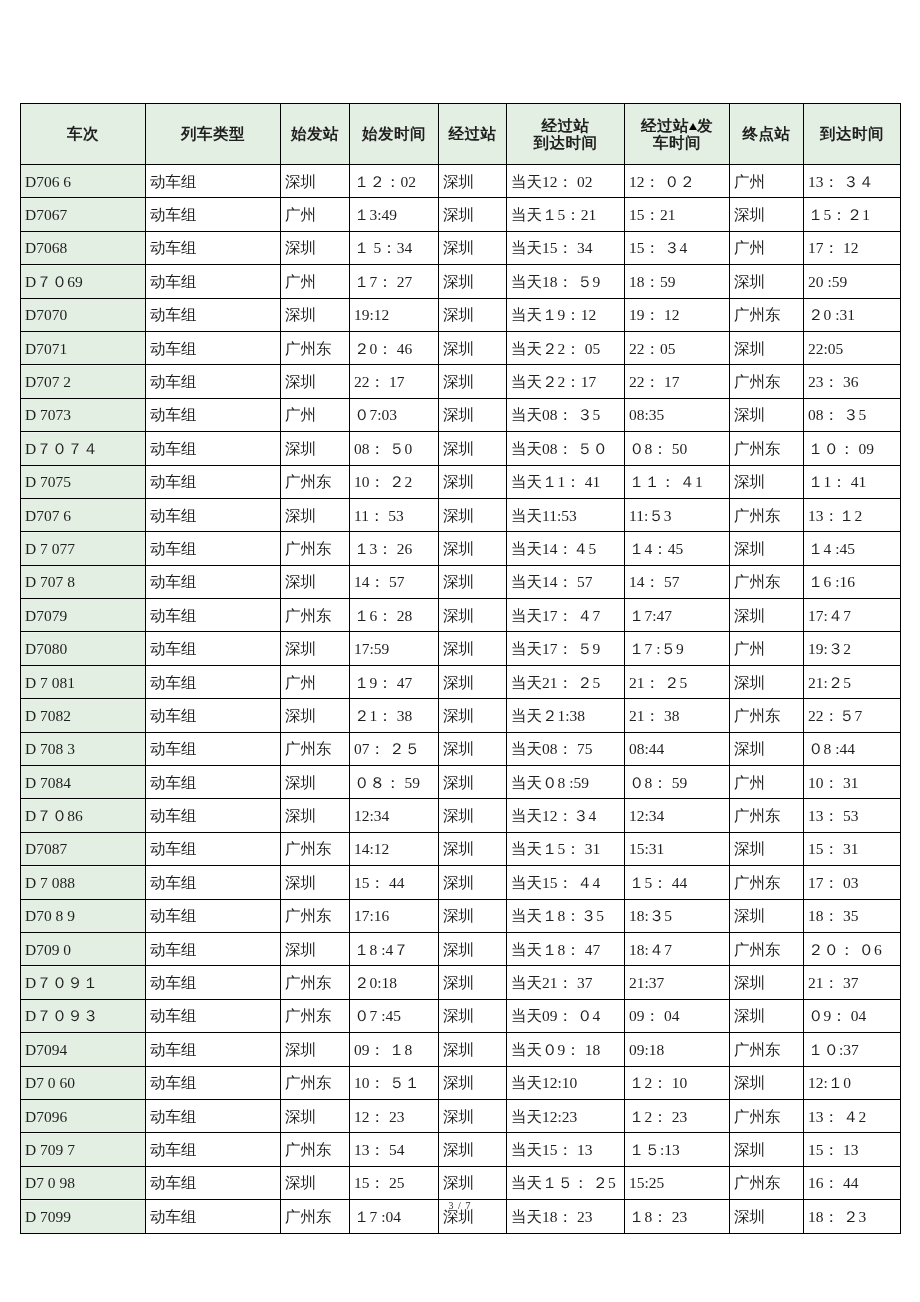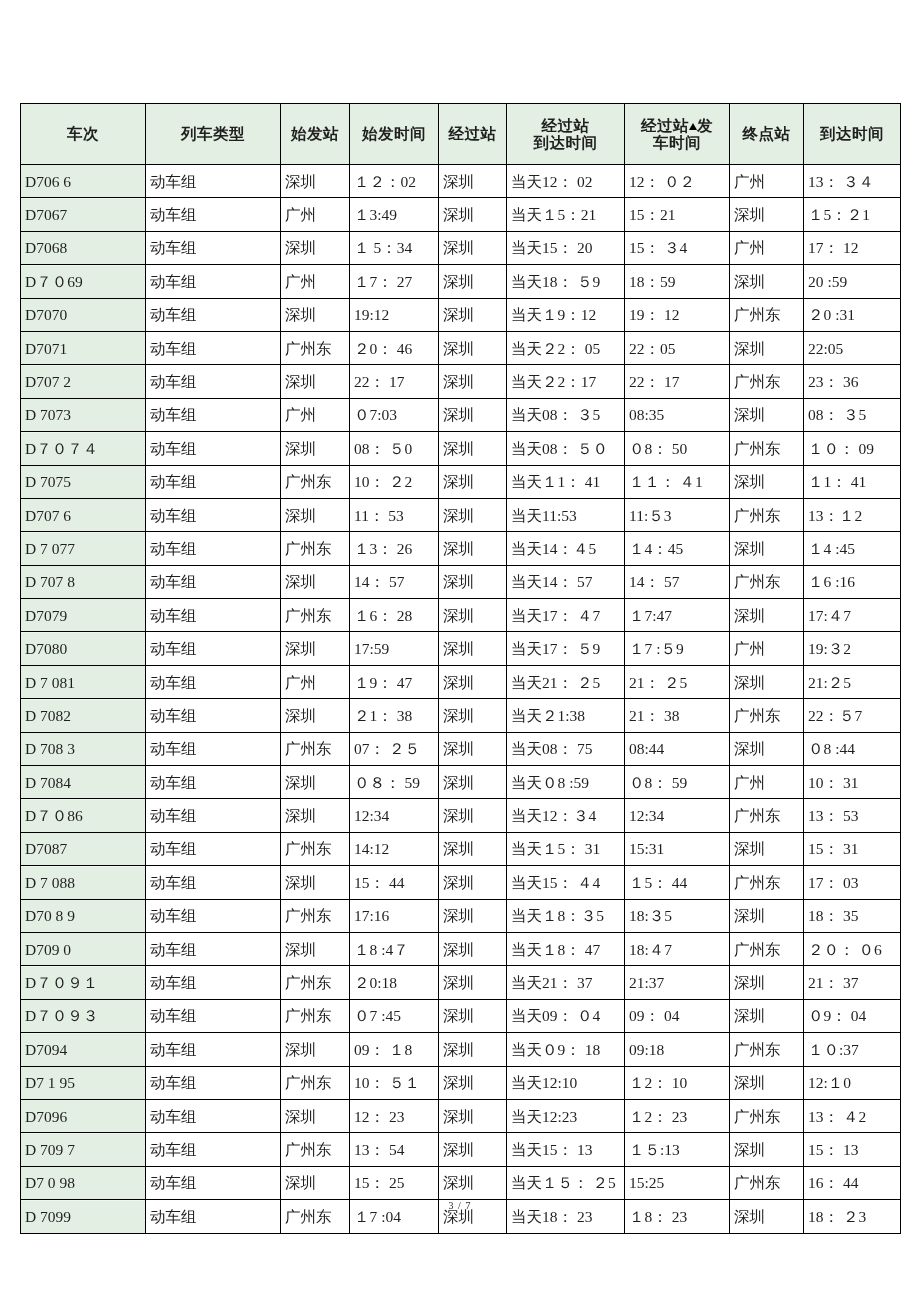--- a/index.html
+++ b/index.html
@@ -184,21 +184,21 @@
             <td class="c-viadep">15：21</td>
             <td class="c-dest">深圳</td>
             <td class="c-arrtime">１5：２1</td>
           </tr>
           <tr>
             <td class="c-train">D7068</td>
             <td class="c-type">动车组</td>
             <td class="c-origin">深圳</td>
             <td class="c-deptime">１ 5：34</td>
             <td class="c-via">深圳</td>
-            <td class="c-viaarr">当天15： 20</td>
+            <td class="c-viaarr">当天15： 34</td>
             <td class="c-viadep">15： ３4</td>
             <td class="c-dest">广州</td>
             <td class="c-arrtime">17： 12</td>
           </tr>
           <tr>
             <td class="c-train">D７０69</td>
             <td class="c-type">动车组</td>
             <td class="c-origin">广州</td>
             <td class="c-deptime">１7： 27</td>
             <td class="c-via">深圳</td>
@@ -454,21 +454,21 @@
             <td class="c-type">动车组</td>
             <td class="c-origin">深圳</td>
             <td class="c-deptime">09： １8</td>
             <td class="c-via">深圳</td>
             <td class="c-viaarr">当天０9： 18</td>
             <td class="c-viadep">09:18</td>
             <td class="c-dest">广州东</td>
             <td class="c-arrtime">１０:37</td>
           </tr>
           <tr>
-            <td class="c-train">D7 1 95</td>
+            <td class="c-train">D7 0 60</td>
             <td class="c-type">动车组</td>
             <td class="c-origin">广州东</td>
             <td class="c-deptime">10： ５１</td>
             <td class="c-via">深圳</td>
             <td class="c-viaarr">当天12:10</td>
             <td class="c-viadep">１2： 10</td>
             <td class="c-dest">深圳</td>
             <td class="c-arrtime">12:１0</td>
           </tr>
           <tr>

